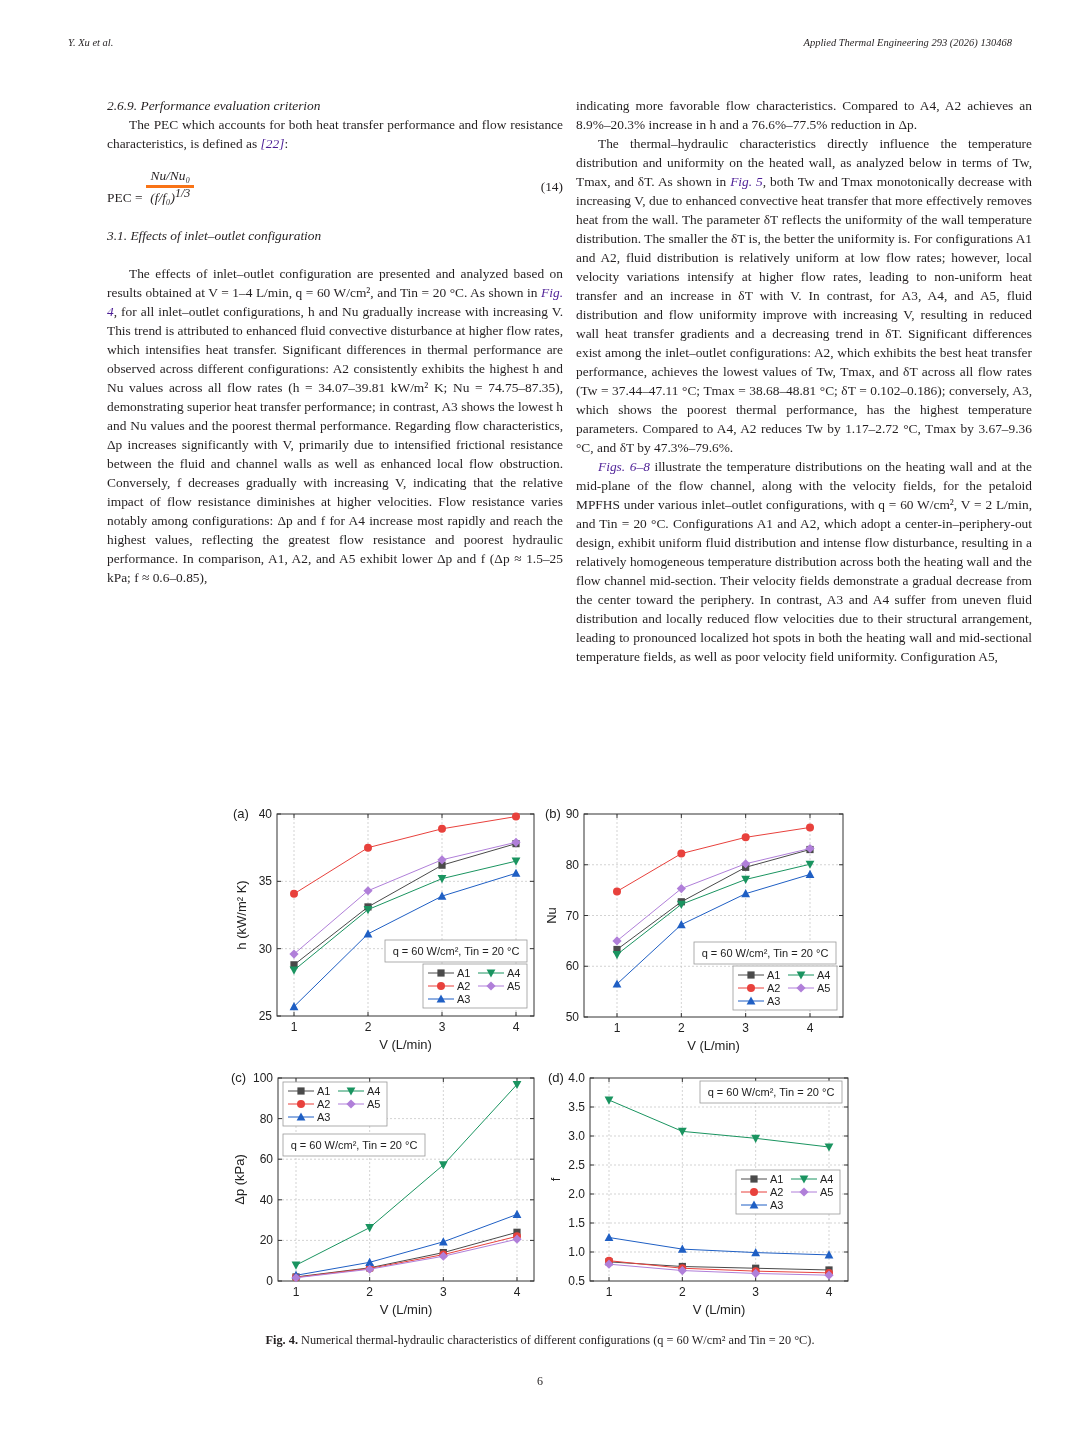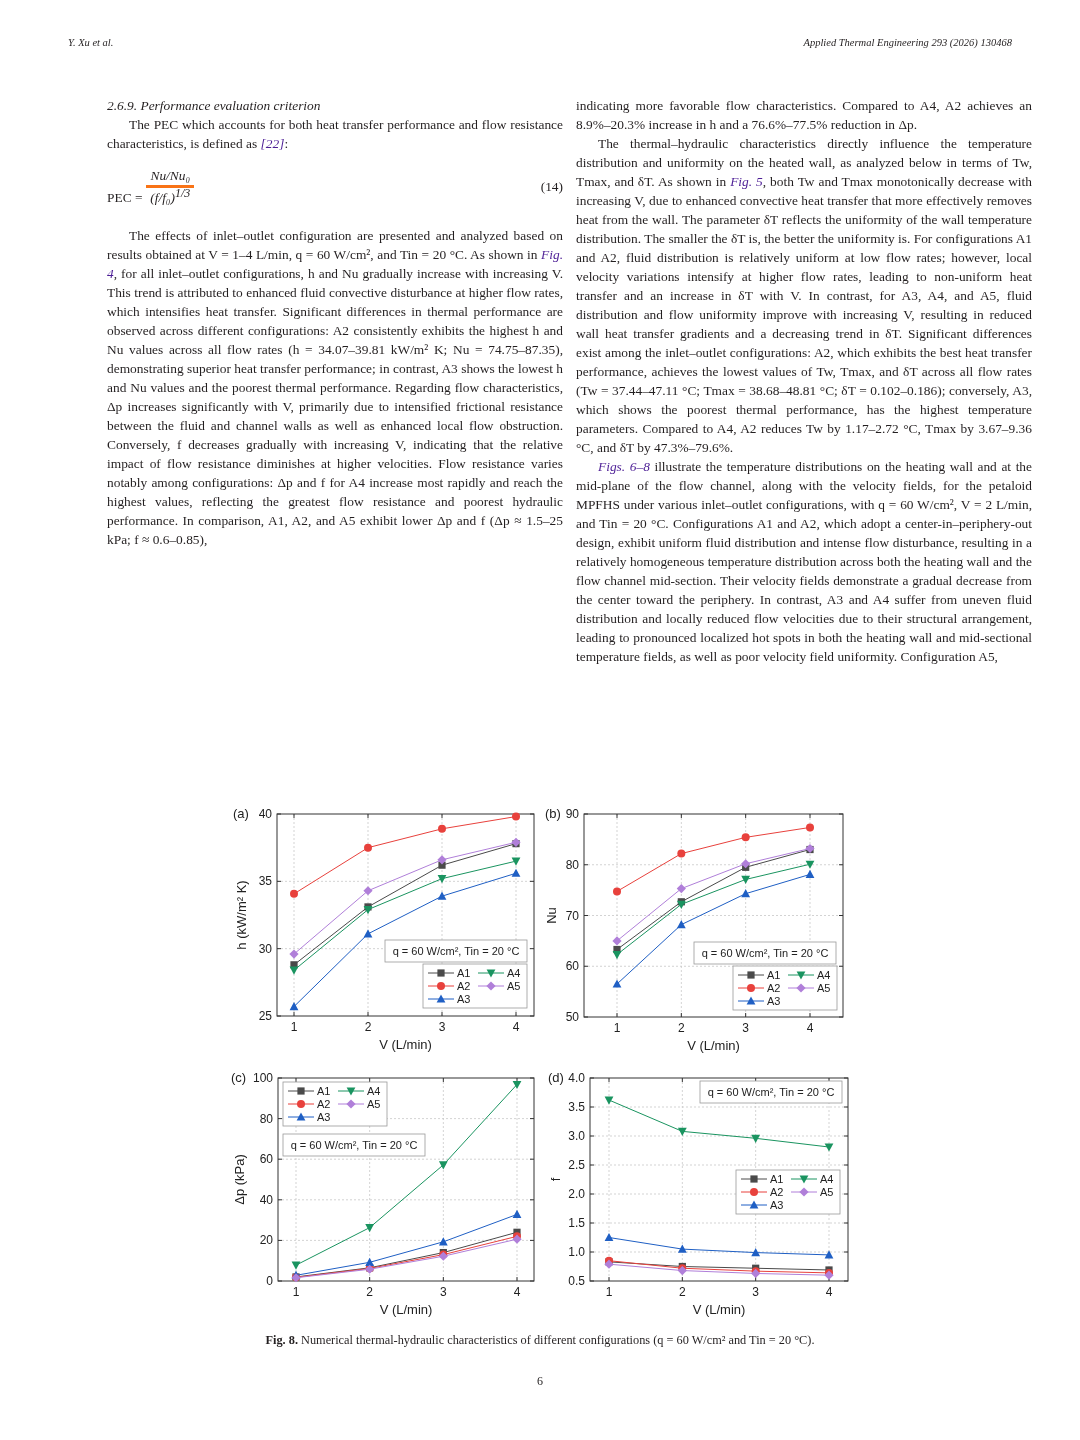--- a/index.html
+++ b/index.html
@@ -39,20 +39,21 @@
   <div class="eq">
     <div style="display:flex;align-items:flex-end;">
       <span>PEC =</span>
       <span class="frac">
         <span class="num">Nu/Nu₀</span>
         <span class="den"><span>(f/f₀)</span><sup>1/3</sup></span>
       </span>
     </div>
     <span>(14)</span>
   </div>
+  <p class="sub-heading" style="margin-top:19px;">3.1.  Effects of inlet–outlet configuration</p>
   <p class="indent" style="margin-top:19px;"><span>The effects of inlet–outlet configuration are presented and analyzed based on results obtained at V = 1–4 L/min, q = 60 W/cm², and Tin = 20 °C. As shown in </span><span class="cite">Fig. 4</span><span>, for all inlet–outlet configurations, h and Nu gradually increase with increasing V. This trend is attributed to enhanced fluid convective disturbance at higher flow rates, which intensifies heat transfer. Significant differences in thermal performance are observed across different configurations: A2 consistently exhibits the highest h and Nu values across all flow rates (h = 34.07–39.81 kW/m² K; Nu = 74.75–87.35), demonstrating superior heat transfer performance; in contrast, A3 shows the lowest h and Nu values and the poorest thermal performance. Regarding flow characteristics, Δp increases significantly with V, primarily due to intensified frictional resistance between the fluid and channel walls as well as enhanced local flow obstruction. Conversely, f decreases gradually with increasing V, indicating that the relative impact of flow resistance diminishes at higher velocities. Flow resistance varies notably among configurations: Δp and f for A4 increase most rapidly and reach the highest values, reflecting the greatest flow resistance and poorest hydraulic performance. In comparison, A1, A2, and A5 exhibit lower Δp and f (Δp ≈ 1.5–25 kPa; f ≈ 0.6–0.85),</span></p>
 </div>
 
 <div class="col right">
   <p>indicating more favorable flow characteristics. Compared to A4, A2 achieves an 8.9%–20.3% increase in h and a 76.6%–77.5% reduction in Δp.</p>
   <p class="indent"><span>The thermal–hydraulic characteristics directly influence the temperature distribution and uniformity on the heated wall, as analyzed below in terms of Tw, Tmax, and δT. As shown in </span><span class="cite">Fig. 5</span><span>, both Tw and Tmax monotonically decrease with increasing V, due to enhanced convective heat transfer that more effectively removes heat from the wall. The parameter δT reflects the uniformity of the wall temperature distribution. The smaller the δT is, the better the uniformity is. For configurations A1 and A2, fluid distribution is relatively uniform at low flow rates; however, local velocity variations intensify at higher flow rates, leading to non-uniform heat transfer and an increase in δT with V. In contrast, for A3, A4, and A5, fluid distribution and flow uniformity improve with increasing V, resulting in reduced wall heat transfer gradients and a decreasing trend in δT. Significant differences exist among the inlet–outlet configurations: A2, which exhibits the best heat transfer performance, achieves the lowest values of Tw, Tmax, and δT across all flow rates (Tw = 37.44–47.11 °C; Tmax = 38.68–48.81 °C; δT = 0.102–0.186); conversely, A3, which shows the poorest thermal performance, has the highest temperature parameters. Compared to A4, A2 reduces Tw by 1.17–2.72 °C, Tmax by 3.67–9.36 °C, and δT by 47.3%–79.6%.</span></p>
   <p class="indent"><span class="cite">Figs. 6–8</span><span> illustrate the temperature distributions on the heating wall and at the mid-plane of the flow channel, along with the velocity fields, for the petaloid MPFHS under various inlet–outlet configurations, with q = 60 W/cm², V = 2 L/min, and Tin = 20 °C. Configurations A1 and A2, which adopt a center-in–periphery-out design, exhibit uniform fluid distribution and intense flow disturbance, resulting in a relatively homogeneous temperature distribution across both the heating wall and the flow channel mid-section. Their velocity fields demonstrate a gradual decrease from the center toward the periphery. In contrast, A3 and A4 suffer from uneven fluid distribution and locally reduced flow velocities due to their structural arrangement, leading to pronounced localized hot spots in both the heating wall and mid-sectional temperature fields, as well as poor velocity field uniformity. Configuration A5,</span></p>
 </div>
 
 <div class="figure">
@@ -397,14 +398,14 @@
         <line x1="791" x2="817" y1="1179" y2="1179" stroke="#1a9460" stroke-width="1"></line>
         <polygon points="804,1183.6 799.6,1175.4 808.4,1175.4" fill="#1a9460"></polygon>
         <text x="820" y="1183" font-size="11" fill="#222">A4</text>
         <line x1="791" x2="817" y1="1192" y2="1192" stroke="#b07fd9" stroke-width="1"></line>
         <polygon points="804,1187.4 808.6,1192 804,1196.6 799.4,1192" fill="#b07fd9"></polygon>
         <text x="820" y="1196" font-size="11" fill="#222">A5</text>
       </g>
     </svg>
 </div>
 
-<div class="caption"><b>Fig. 8.</b><span> Numerical thermal-hydraulic characteristics of different configurations (q = 60 W/cm² and Tin = 20 °C).</span></div>
+<div class="caption"><b>Fig. 4.</b><span> Numerical thermal-hydraulic characteristics of different configurations (q = 60 W/cm² and Tin = 20 °C).</span></div>
 <div class="pagenum">6</div>
 
 </body></html>

